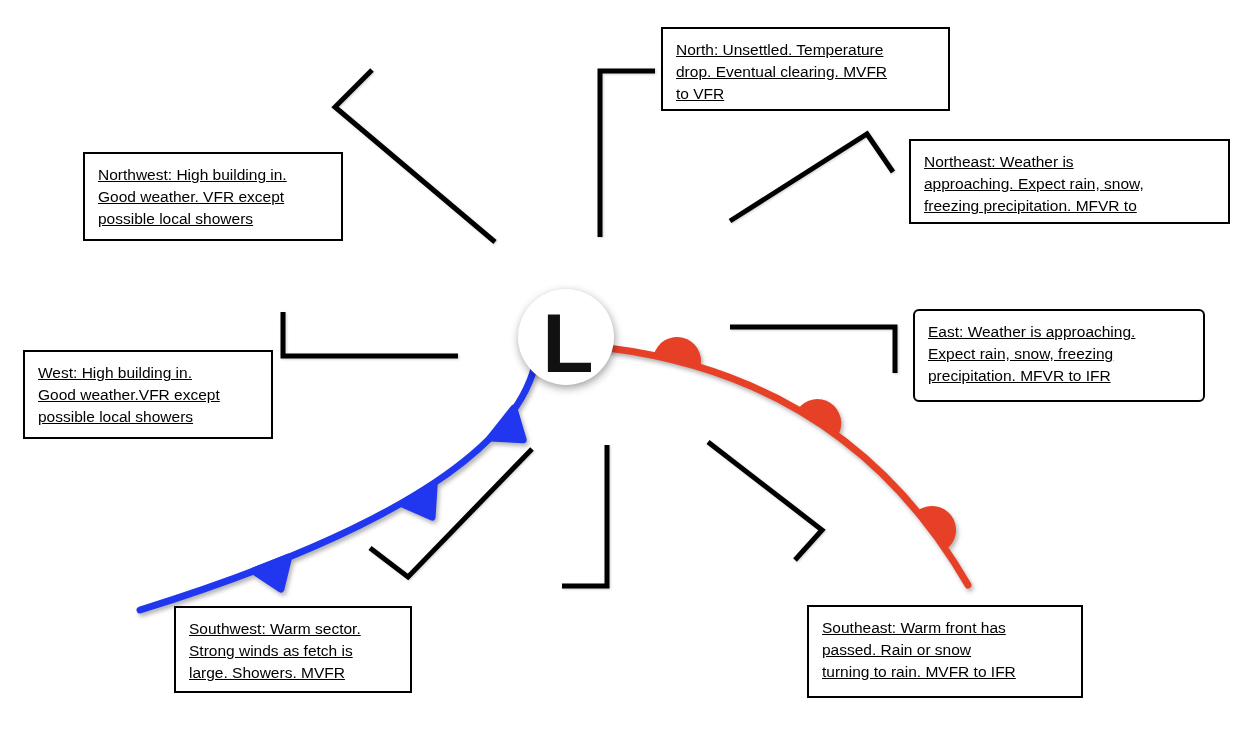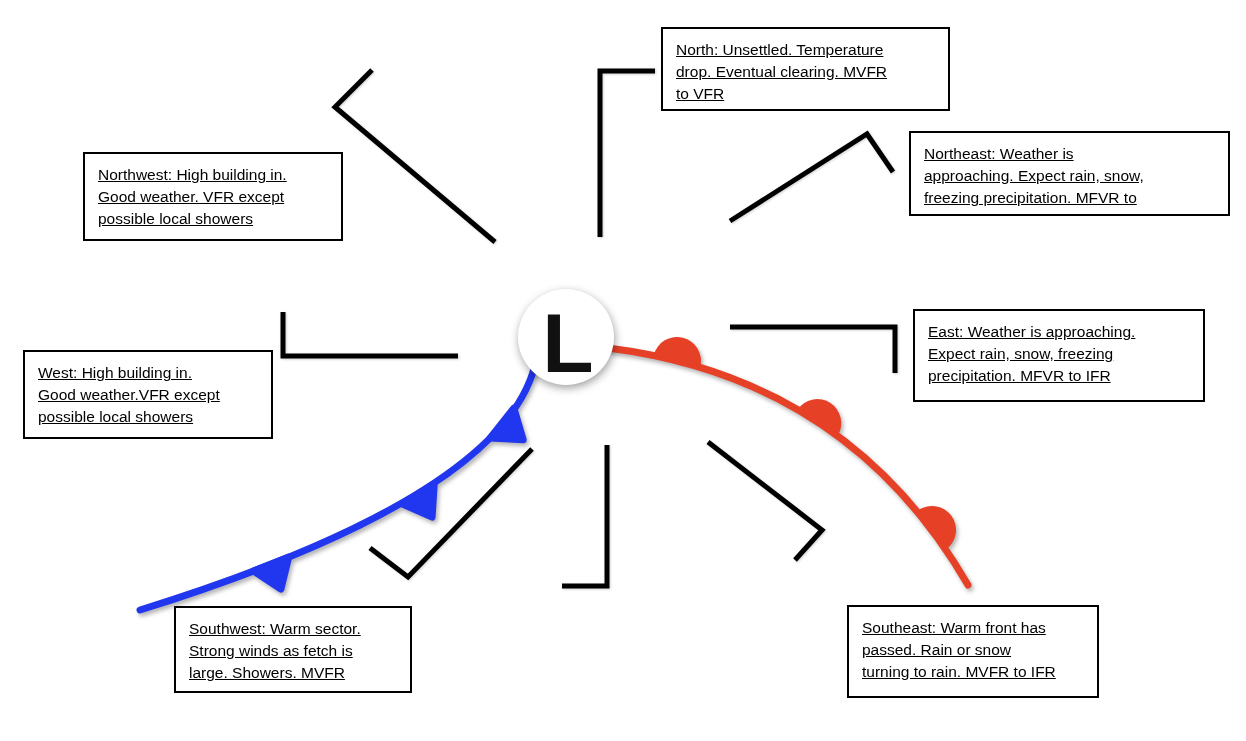--- a/index.html
+++ b/index.html
@@ -71,38 +71,38 @@
     <g class="low-center">
       <circle cx="566" cy="337" r="48" fill="#ffffff"></circle>
       <text class="low-letter" x="568" y="372" font-size="84" text-anchor="middle">L</text>
     </g>
   </svg>
 
   <div class="label-box" style="left:661px; top:27px; width:289px; height:84px;">North: Unsettled. Temperature
 drop. Eventual clearing. MVFR
 to VFR</div>
 
-  <div class="label-box" style="left:909px; top:131px; width:321px; height:85px;">Northeast: Weather is
+  <div class="label-box" style="left:909px; top:139px; width:321px; height:85px;">Northeast: Weather is
 approaching. Expect rain, snow,
 freezing precipitation. MFVR to</div>
 
   <div class="label-box" style="left:83px; top:135px; width:260px; height:89px;margin-top:17px;">Northwest: High building in.
 Good weather. VFR except
 possible local showers</div>
 
   <div class="label-box" style="left:23px; top:314px; width:250px; height:89px;margin-top:36px;">West: High building in.
 Good weather.VFR except
 possible local showers</div>
 
-  <div class="label-box" style="left:913px; top:309px; width:292px; height:93px;">East: Weather is approaching.
+  <div class="label-box" style="left:913px; top:309px; width:292px; height:93px;border-radius:6px;">East: Weather is approaching.
 Expect rain, snow, freezing
 precipitation. MFVR to IFR</div>
 
   <div class="label-box" style="left:174px; top:606px; width:238px; height:87px;">Southwest: Warm sector.
 Strong winds as fetch is
 large. Showers. MVFR</div>
 
 
-  <div class="label-box" style="left:807px; top:605px; width:252px; height:93px;margin-left:40px;">Southeast: Warm front has
+  <div class="label-box" style="left:807px; top:605px; width:276px; height:93px;">Southeast: Warm front has
 passed. Rain or snow
 turning to rain. MVFR to IFR</div>
 
 </div>
 
 </body></html>

